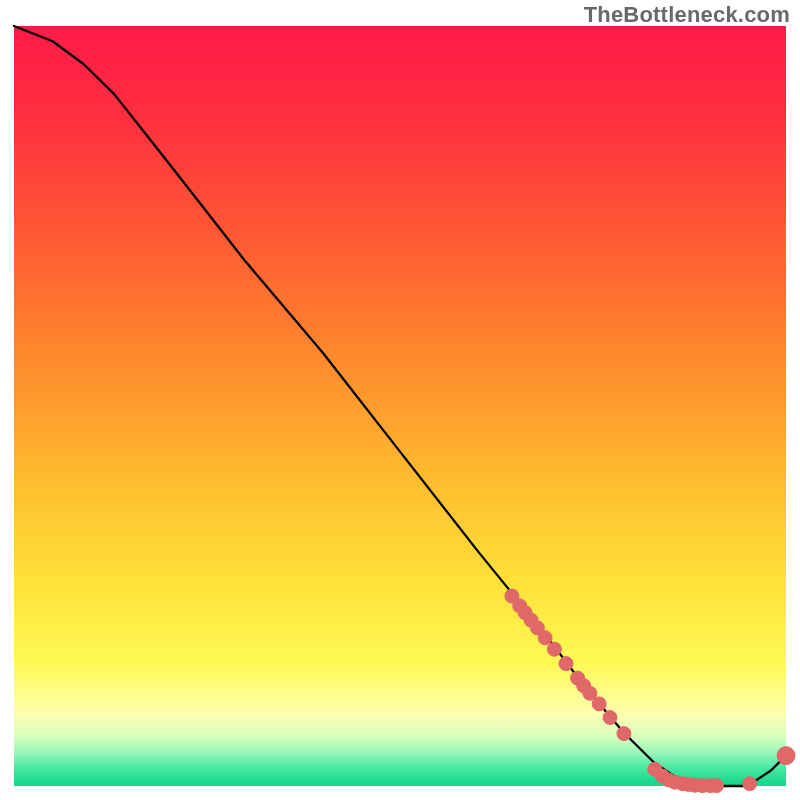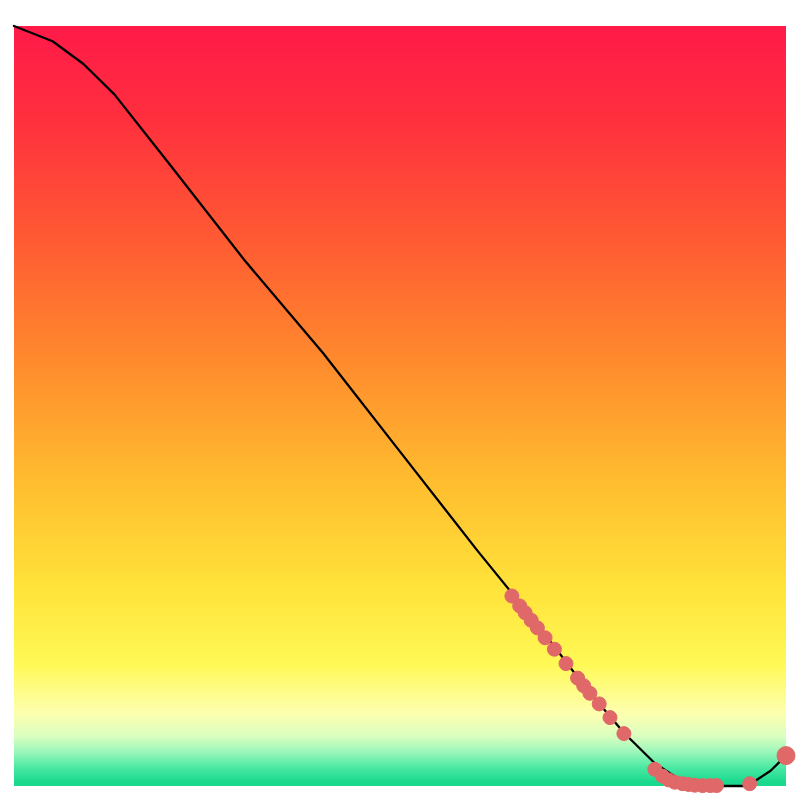--- a/index.html
+++ b/index.html
@@ -31,20 +31,21 @@
     left: 0;
     top: 0;
     width: 800px;
     height: 800px;
   }
 </style>
 </head>
 <body>
 
 <div class="chart-container">
+  <div class="watermark">TheBottleneck.com</div>
 
   <svg class="plot" viewBox="0 0 800 800">
     <defs>
       <linearGradient id="bg-grad" x1="0" y1="0" x2="0" y2="1">
           <stop offset="0%" stop-color="#ff1a49"></stop>
           <stop offset="12%" stop-color="#ff2f3e"></stop>
           <stop offset="28.000000000000004%" stop-color="#ff5a33"></stop>
           <stop offset="44%" stop-color="#ff8a2d"></stop>
           <stop offset="60%" stop-color="#ffbd2f"></stop>
           <stop offset="74%" stop-color="#ffe33a"></stop>

